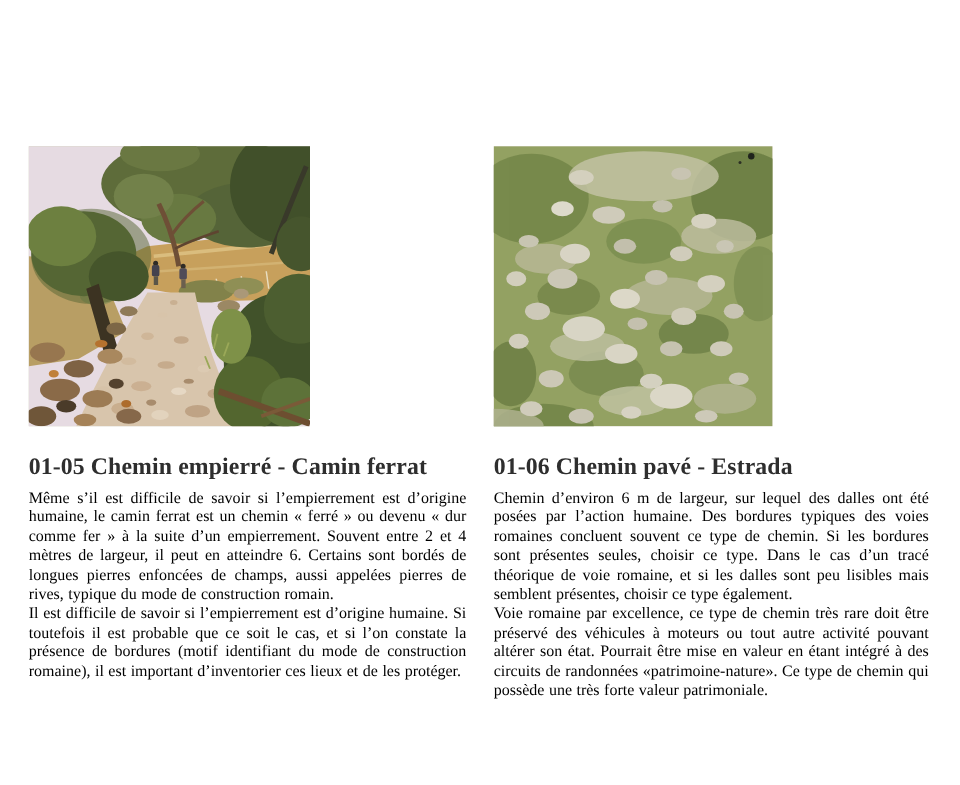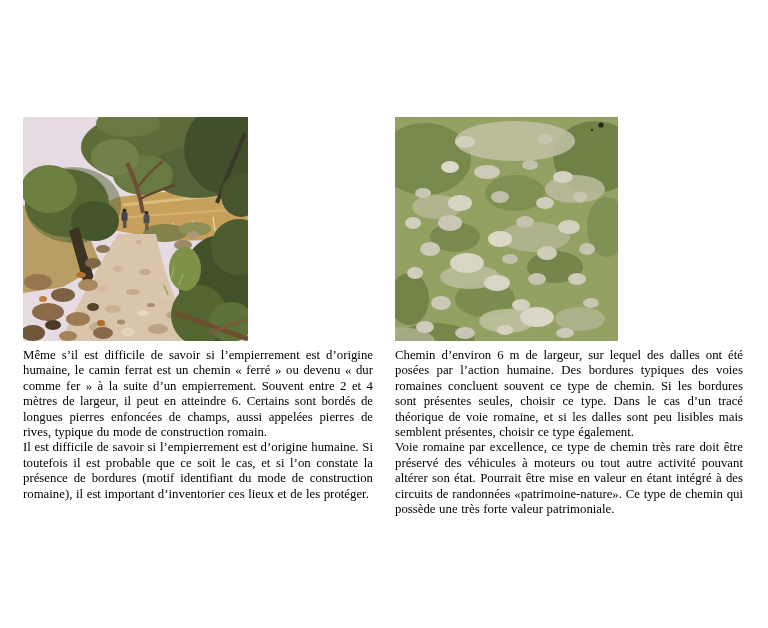--- a/index.html
+++ b/index.html
@@ -145,20 +145,21 @@
       <g>
         <circle cx="101.5" cy="93.5" r="2" fill="#2f2b26"></circle>
         <rect x="98.5" y="95" width="6" height="9" rx="1.5" fill="#44424e"></rect>
         <rect x="100" y="104" width="3.5" height="7" fill="#5a5548"></rect>
         <circle cx="123.5" cy="96" r="2" fill="#2f2b26"></circle>
         <rect x="120.5" y="97.5" width="6" height="9" rx="1.5" fill="#504c58"></rect>
         <rect x="122" y="106.5" width="3.5" height="7" fill="#6b5f4e"></rect>
       </g>
     </svg>
 
+    <h2 class="section-title">01-05 Chemin empierré - Camin ferrat</h2>
 
     <div class="body-text">
       <p>Même s’il est difficile de savoir si l’empierrement est d’origine humaine, le camin ferrat est un chemin « ferré » ou devenu « dur comme fer » à la suite d’un empierrement. Souvent entre 2 et 4 mètres de largeur, il peut en atteindre 6. Certains sont bordés de longues pierres enfoncées de champs, aussi appelées pierres de rives, typique du mode de construction romain.</p>
       <p>Il est difficile de savoir si l’empierrement est d’origine humaine. Si toutefois il est probable que ce soit le cas, et si l’on constate la présence de bordures (motif identifiant du mode de construction romaine), il est important d’inventorier ces lieux et de les protéger.</p>
     </div>
   </section>
 
   <section class="column column-right">
 
     <svg class="photo photo-right" viewBox="0 0 223 224" width="223" height="224" xmlns="http://www.w3.org/2000/svg" role="img">
@@ -223,20 +224,21 @@
         <ellipse cx="110" cy="213" rx="8" ry="5" fill="#d6d2c2"></ellipse>
         <ellipse cx="170" cy="216" rx="9" ry="5" fill="#cdc9b8"></ellipse>
       </g>
 
       <g>
         <circle cx="206" cy="8" r="2.6" fill="#20241c"></circle>
         <circle cx="197" cy="13" r="1.2" fill="#2c3024"></circle>
       </g>
     </svg>
 
+    <h2 class="section-title">01-06 Chemin pavé - Estrada</h2>
 
     <div class="body-text">
       <p>Chemin d’environ 6 m de largeur, sur lequel des dalles ont été posées par l’action humaine. Des bordures typiques des voies romaines concluent souvent ce type de chemin. Si les bordures sont présentes seules, choisir ce type. Dans le cas d’un tracé théorique de voie romaine, et si les dalles sont peu lisibles mais semblent présentes, choisir ce type également.</p>
       <p>Voie romaine par excellence, ce type de chemin très rare doit être préservé des véhicules à moteurs ou tout autre activité pouvant altérer son état. Pourrait être mise en valeur en étant intégré à des circuits de randonnées «patrimoine-nature». Ce type de chemin qui possède une très forte valeur patrimoniale.</p>
     </div>
   </section>
 
 </main>
 
 </body></html>

